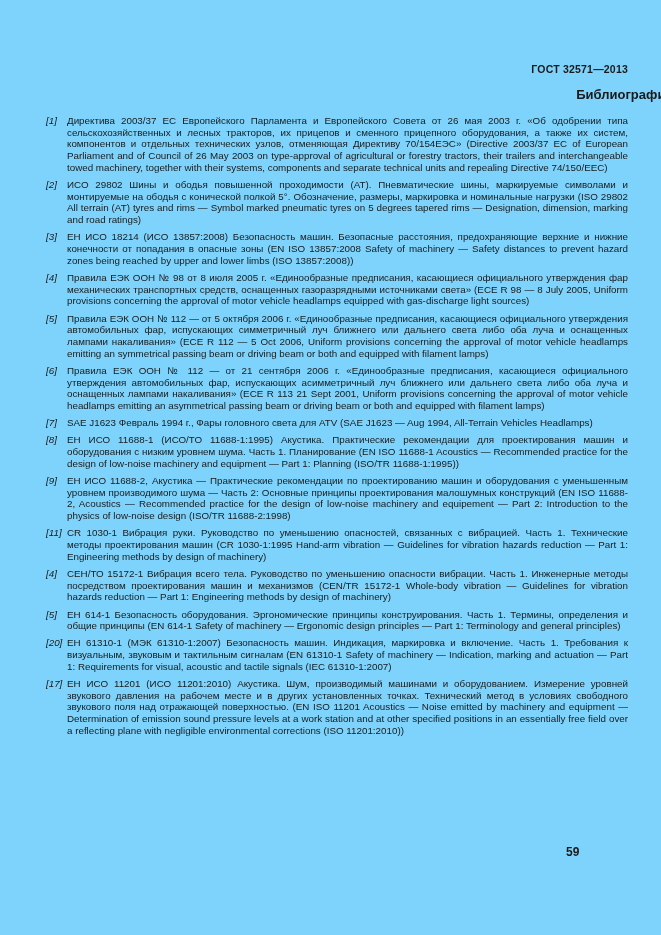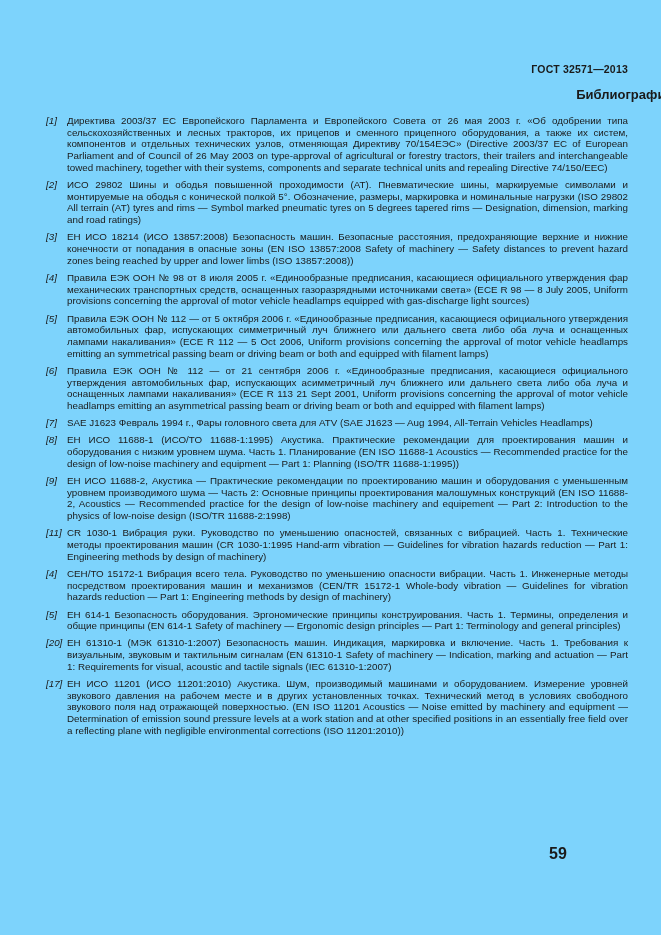--- a/index.html
+++ b/index.html
@@ -48,22 +48,22 @@
     font-style: italic;
     white-space: nowrap;
   }
   .ref-text {
     flex: 1 1 auto;
     text-align: justify;
   }
   .page-number {
     position: absolute;
     top: 845px;
-    left: 549px;
-    font-size: 16px;
+    left: 566px;
+    font-size: 12px;
     font-weight: bold;
   }
 </style>
 </head>
 <body>
 
 <div class="page">
 
   <div class="doc-header">ГОСТ 32571—2013</div>
 

